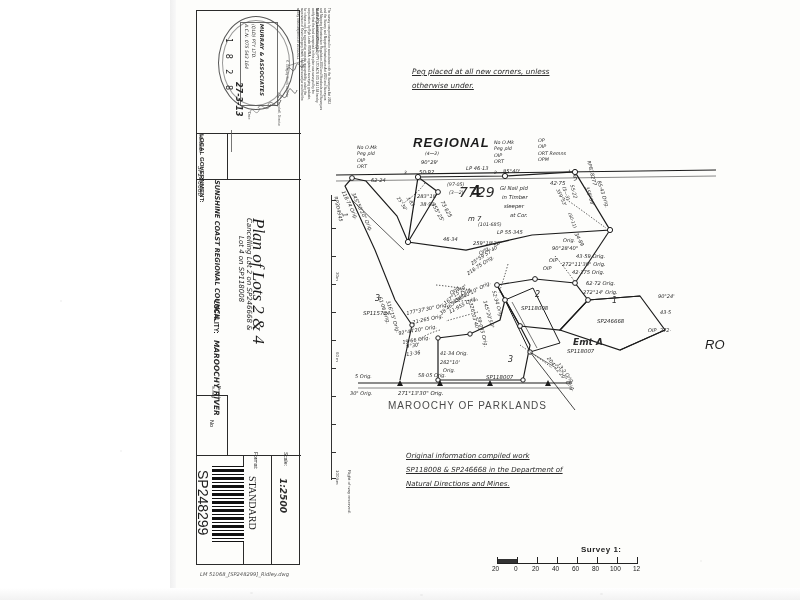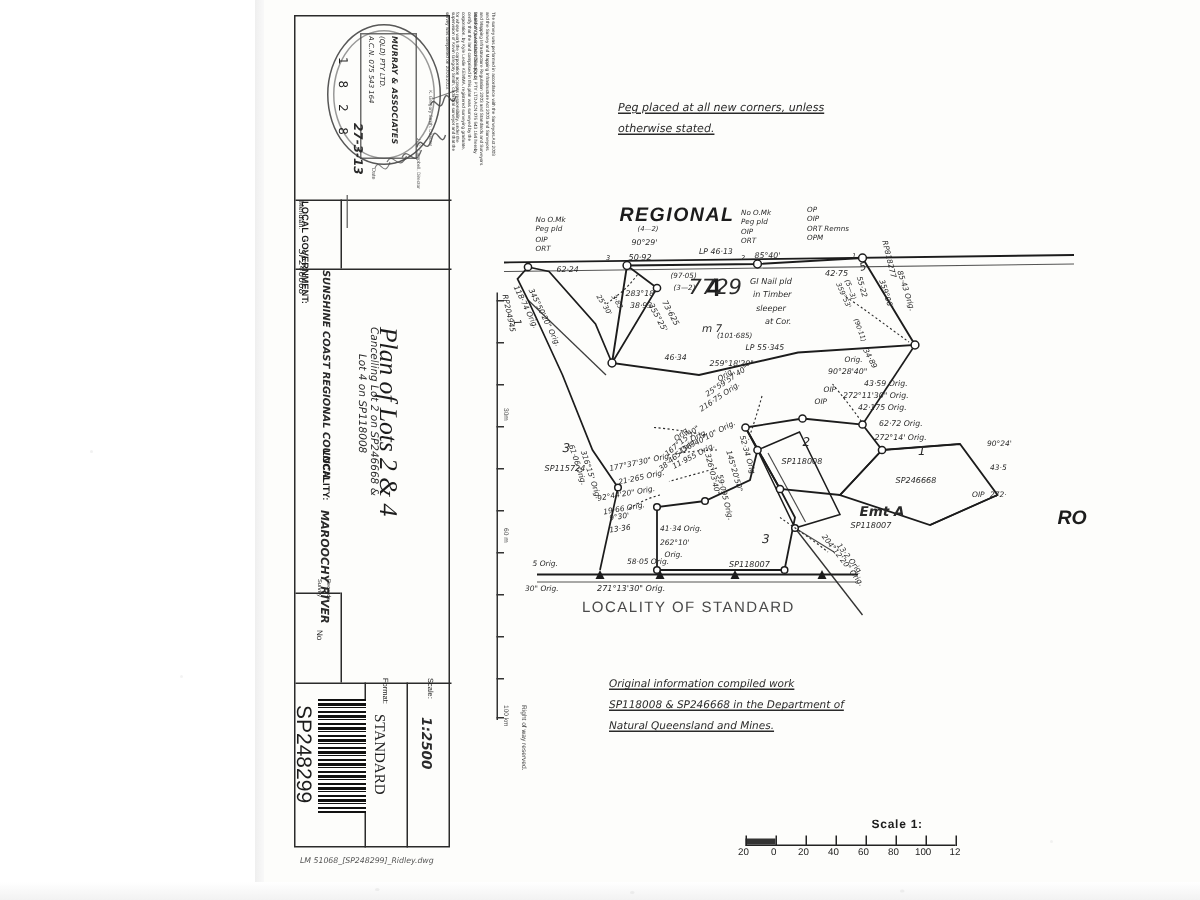--- a/index.html
+++ b/index.html
@@ -330,24 +330,24 @@
       <path d="M478,300 C470,300 458,301 448,303"></path>
       <path d="M478,312 C468,315 456,318 446,321"></path>
       <path d="M470,290 C460,288 448,286 436,285"></path>
       <path d="M508,264 C505,275 502,284 499,293"></path>
       <path d="M440,330 C432,332 424,336 418,340"></path>
       <path d="M555,256 C560,262 568,272 575,282"></path>
     </g>
   </svg>
 
   <div class="ink hand und" style="left:396px;top:68px;font-size:7.4px">Peg placed at all new corners, unless</div>
-  <div class="ink hand und" style="left:396px;top:82px;font-size:7.4px">otherwise stated.</div>
+  <div class="ink hand und" style="left:396px;top:82px;font-size:7.4px">otherwise under.</div>
 
   <div class="ink" style="left:413px;top:136px;font-size:13px;font-weight:bold;font-style:italic;letter-spacing:1px">REGIONAL</div>
-  <div class="ink" style="left:705px;top:338px;font-size:13px;font-weight:bold;font-style:italic">RO</div>
+  <div class="ink" style="left:705px;top:338px;font-size:13px;font-weight:normal;font-style:italic">RO</div>
 
   <div class="ink hand" style="left:357px;top:145px;font-size:4.8px;line-height:1.35">No O.Mk<br>Peg pld<br>OIP<br>ORT</div>
   <div class="ink hand" style="left:494px;top:140px;font-size:4.8px;line-height:1.35">No O.Mk<br>Peg pld<br>OIP<br>ORT</div>
   <div class="ink hand" style="left:538px;top:138px;font-size:4.8px;line-height:1.35">OP<br>OIP<br>ORT Remns<br>OPM</div>
 
   <div class="ink hand" style="left:371px;top:178px;font-size:5.2px">62·24</div>
   <div class="ink hand" style="left:404px;top:170px;font-size:4.4px">3</div>
   <div class="ink hand" style="left:425px;top:151px;font-size:4.6px">(4—2)</div>
   <div class="ink hand" style="left:421px;top:160px;font-size:5.2px">90°29'</div>
   <div class="ink hand" style="left:419px;top:169px;font-size:5.4px">50·92</div>
@@ -451,28 +451,28 @@
   <div class="ink hand" style="left:345px;top:190px;font-size:5px;transform-origin:0 0;transform:rotate(64deg)">118·74 Orig.</div>
   <div class="ink hand" style="left:355px;top:192px;font-size:5px;transform-origin:0 0;transform:rotate(64deg)">345°50'20" Orig.</div>
   <div class="ink hand" style="left:382px;top:296px;font-size:5px;transform-origin:0 0;transform:rotate(72deg)">61·06 Orig.</div>
   <div class="ink hand" style="left:390px;top:300px;font-size:5px;transform-origin:0 0;transform:rotate(72deg)">316°15' Orig.</div>
 
   <div class="ink hand" style="left:658px;top:294px;font-size:5px">90°24'</div>
   <div class="ink hand" style="left:660px;top:310px;font-size:5px">43·5</div>
   <div class="ink hand" style="left:648px;top:328px;font-size:5px">OIP</div>
   <div class="ink hand" style="left:660px;top:328px;font-size:5px">272·</div>
 
-  <div class="ink" style="left:388px;top:400px;font-size:10px;letter-spacing:1px;color:#4a4a4a">LOCALITY OF STANDARD</div>
+  <div class="ink" style="left:388px;top:400px;font-size:10px;letter-spacing:1px;color:#4a4a4a">MAROOCHY OF PARKLANDS</div>
 
   <div class="ink hand und" style="left:390px;top:452px;font-size:7px">Original information compiled work</div>
   <div class="ink hand und" style="left:390px;top:466px;font-size:7px">SP118008 &amp; SP246668 in the Department of</div>
-  <div class="ink hand und" style="left:390px;top:480px;font-size:7px">Natural Queensland and Mines.</div>
+  <div class="ink hand und" style="left:390px;top:480px;font-size:7px">Natural Directions and Mines.</div>
 
   <div class="scalebar">
-    <div class="ink" style="left:84px;top:-8px;font-size:8px;font-weight:bold;letter-spacing:.5px;position:absolute">Scale  1:</div>
+    <div class="ink" style="left:84px;top:-8px;font-size:8px;font-weight:bold;letter-spacing:.5px;position:absolute">Survey  1:</div>
     <div class="sb-solid"></div>
     <div class="sb-line"></div>
     <div class="sb-tick" style="left:0px"></div>
     <div class="sb-tick" style="left:20px"></div>
     <div class="sb-tick" style="left:40px"></div>
     <div class="sb-tick" style="left:60px"></div>
     <div class="sb-tick" style="left:80px"></div>
     <div class="sb-tick" style="left:100px"></div>
     <div class="sb-tick" style="left:120px"></div>
     <div class="sb-tick" style="left:140px"></div>

